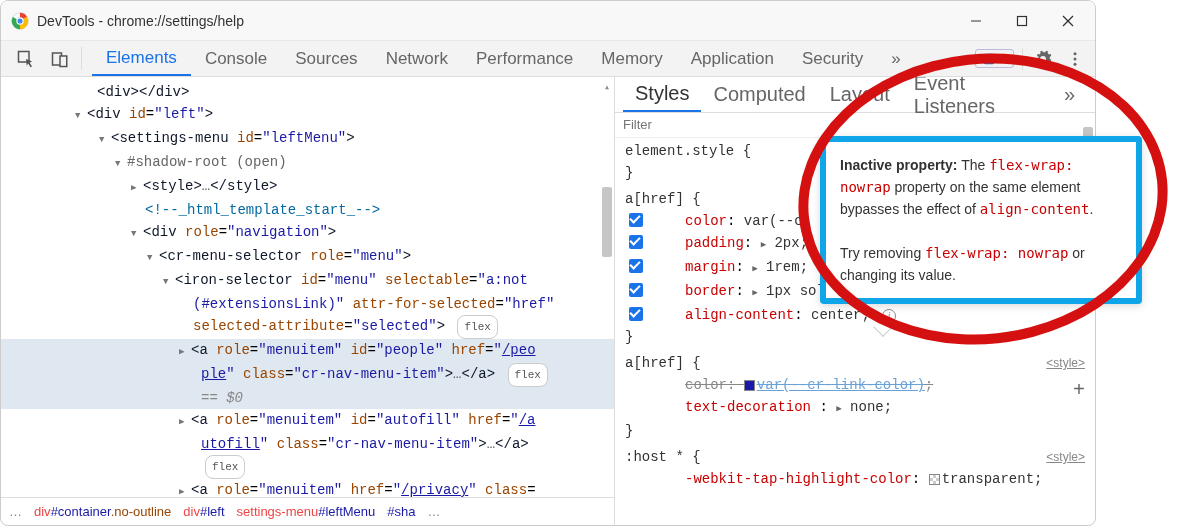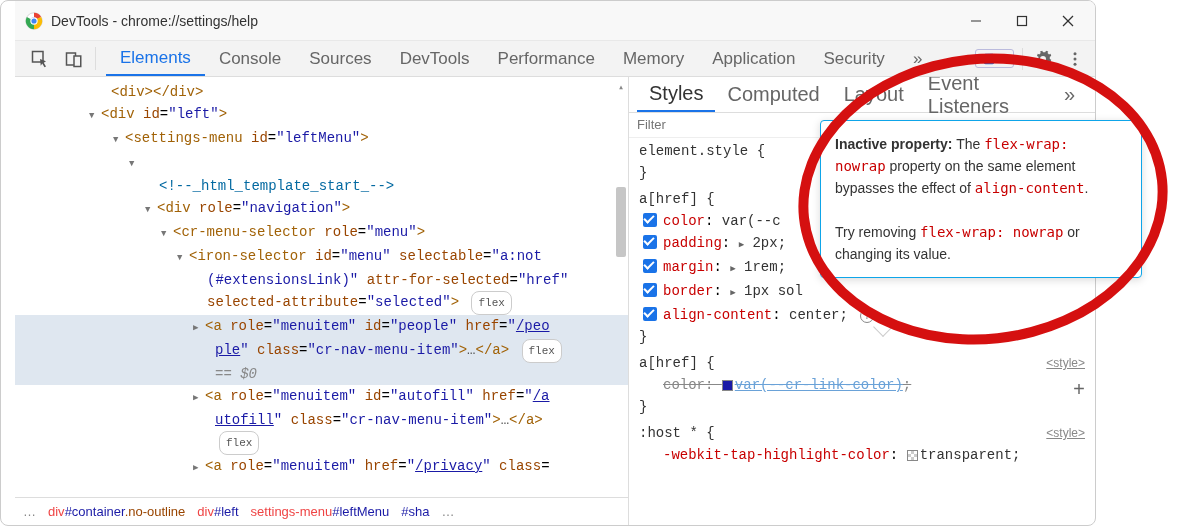--- a/index.html
+++ b/index.html
@@ -14,21 +14,20 @@
 }
 .window {
   width: 1096px;
   height: 526px;
   border: 1px solid #ccc;
   border-radius: 8px;
   overflow: hidden;
   background: #fff;
   display: flex;
   flex-direction: column;
-  padding-left: 14px;
 }
 .titlebar {
   height: 40px;
   display: flex;
   align-items: center;
   padding: 0 4px 0 10px;
   background: #f8f8f8;
   border-bottom: 1px solid #e8e8e8;
 }
 .chrome-icon {
@@ -95,21 +94,21 @@
 .indent2 { padding-left: 112px; }
 .indent3 { padding-left: 128px; }
 .indent4 { padding-left: 144px; }
 .indent5 { padding-left: 160px; }
 .indent6 { padding-left: 176px; }
 .indent7 { padding-left: 192px; }
 .indent8 { padding-left: 200px; }
 .arrow { display: inline-block; width: 12px; margin-left: -14px; color: #777; }
 .arrow.down::before { content: "▼"; font-size: 9px; }
 .arrow.right::before { content: "▶"; font-size: 9px; }
-.tag { color: #a16207; }
+.tag { color: #0f172a; }
 .attr-name { color: #994500; }
 .attr-val { color: #1a1aa6; }
 .attr-link { color: #1a1aa6; text-decoration: underline; }
 .shadow { color: #666; }
 .comment { color: #0369a1; }
 .ellip { color: #555; }
 .flex-badge {
   display: inline-block;
   border: 1px solid #ccc; border-radius: 8px;
   padding: 0 6px; font-size: 11px; color: #555; background: #fff;
@@ -183,21 +182,21 @@
 .decl .check {
   position: absolute; left: 4px; top: 3px;
   width: 14px; height: 14px;
   background: #1a73e8; border-radius: 2px;
 }
 .decl .check::after {
   content: ""; position: absolute; left: 3px; top: 0px;
   width: 4px; height: 8px; border: solid #fff; border-width: 0 2px 2px 0;
   transform: rotate(45deg);
 }
-.prop { color: #c80000; }
+.prop { color: #c80000; margin-left: 36px; }
 .val { color: #333; }
 .tri { color: #666; font-size: 9px; }
 .info-icon {
   display: inline-block; width: 14px; height: 14px; border: 1px solid #888; border-radius: 50%;
   font-size: 10px; text-align: center; line-height: 12px; color: #888; margin-left: 4px;
   font-family: serif; font-style: italic;
 }
 .swatch { display: inline-block; width: 11px; height: 11px; border: 1px solid #888; vertical-align: middle; margin-right: 2px; }
 .swatch.blue { background: #1a1aa6; }
 .swatch.tr {
@@ -205,24 +204,24 @@
               linear-gradient(45deg,#ccc 25%,transparent 25%,transparent 75%,#ccc 75%);
   background-size: 6px 6px; background-position: 0 0, 3px 3px;
 }
 .strike { text-decoration: line-through; color: #888; }
 .strike .prop { color: #888; }
 .strike .var-link { color: #6aa2d8; text-decoration: line-through underline; }
 .add-rule { position: absolute; right: 10px; top: 266px; color: #666; font-size: 20px; }
 
 .tooltip {
   position: absolute;
-  left: 820px; top: 120px;
+  left: 820px; top: 136px;
   width: 322px;
   background: #fff;
-  border: 1px solid #0ea5e9;
+  border: 6px solid #0ea5e9;
   border-radius: 4px;
   box-shadow: 0 2px 8px rgba(0,0,0,0.15);
   padding: 12px 14px;
   font-size: 14px; line-height: 22px; color: #333;
   font-family: "Segoe UI", Arial, sans-serif;
 }
 .tooltip .code { font-family: Consolas, monospace; color: #c80000; }
 .tooltip .code2 { font-family: Consolas, monospace; color: #c80000; }
 .tooltip-pointer {
   position: absolute; left: 876px; top: 320px;
@@ -289,21 +288,21 @@
       <svg viewBox="0 0 24 24">
           <rect x="2" y="4" width="12" height="16" fill="none" stroke="#555" stroke-width="2"></rect>
           <rect x="12" y="8" width="9" height="14" fill="#f3f3f3" stroke="#555" stroke-width="2"></rect>
         </svg>
     </div>
     <div style="width:1px;background:#ddd;margin:6px 4px;"></div>
     <div class="tab-group">
       <div class="panel-tab active">Elements</div>
       <div class="panel-tab">Console</div>
       <div class="panel-tab">Sources</div>
-      <div class="panel-tab">DevTools</div>
+      <div class="panel-tab">Network</div>
       <div class="panel-tab">Performance</div>
       <div class="panel-tab">Memory</div>
       <div class="panel-tab">Application</div>
       <div class="panel-tab">Security</div>
       <div class="panel-tab">»</div>
     </div>
     <div class="toolbar-right">
       <span class="issues-pill">
         <svg viewBox="0 0 16 16">
             <rect x="2" y="2" width="12" height="12" rx="2" fill="#1a73e8"></rect>
@@ -330,21 +329,22 @@
   </div>
 
   <div class="split">
 
     <div class="elements-panel">
       <div class="hover-mark">⋯</div>
       <div class="dom-scroll">
         <div class="dom-line indent0"><span class="tag">&lt;div&gt;&lt;/div&gt;</span></div>
         <div class="dom-line indent1"><span class="arrow down"></span><span class="tag">&lt;div</span> <span class="attr-name">id</span>=<span class="attr-val">"left"</span><span class="tag">&gt;</span></div>
         <div class="dom-line indent2"><span class="arrow down"></span><span class="tag">&lt;settings-menu</span> <span class="attr-name">id</span>=<span class="attr-val">"leftMenu"</span><span class="tag">&gt;</span></div>
-        <div class="dom-line indent3"><span class="arrow down"></span></div>
+        <div class="dom-line indent3"><span class="arrow down"></span><span class="shadow">#shadow-root (open)</span></div>
+        <div class="dom-line indent4"><span class="arrow right"></span><span class="tag">&lt;style&gt;</span><span class="ellip">…</span><span class="tag">&lt;/style&gt;</span></div>
         <div class="dom-line indent4"><span class="comment">&lt;!--_html_template_start_--&gt;</span></div>
         <div class="dom-line indent4"><span class="arrow down"></span><span class="tag">&lt;div</span> <span class="attr-name">role</span>=<span class="attr-val">"navigation"</span><span class="tag">&gt;</span></div>
         <div class="dom-line indent5"><span class="arrow down"></span><span class="tag">&lt;cr-menu-selector</span> <span class="attr-name">role</span>=<span class="attr-val">"menu"</span><span class="tag">&gt;</span></div>
         <div class="dom-line indent6"><span class="arrow down"></span><span class="tag">&lt;iron-selector</span> <span class="attr-name">id</span>=<span class="attr-val">"menu"</span> <span class="attr-name">selectable</span>=<span class="attr-val">"a:not</span></div>
         <div class="dom-line indent7"><span class="attr-val">(#extensionsLink)"</span> <span class="attr-name">attr-for-selected</span>=<span class="attr-val">"href"</span></div>
         <div class="dom-line indent7"><span class="attr-name">selected-attribute</span>=<span class="attr-val">"selected"</span><span class="tag">&gt;</span> <span class="flex-badge">flex</span></div>
         <div class="dom-line indent7 selected-row"><span class="arrow right"></span><span class="tag">&lt;a</span> <span class="attr-name">role</span>=<span class="attr-val">"menuitem"</span> <span class="attr-name">id</span>=<span class="attr-val">"people"</span> <span class="attr-name">href</span>=<span class="attr-val">"</span><span class="attr-link">/peo</span></div>
         <div class="dom-line indent8 selected-row"><span class="attr-link">ple</span><span class="attr-val">"</span> <span class="attr-name">class</span>=<span class="attr-val">"cr-nav-menu-item"</span><span class="tag">&gt;</span><span class="ellip">…</span><span class="tag">&lt;/a&gt;</span> <span class="flex-badge">flex</span></div>
         <div class="dom-line indent8 selected-row"><span class="eq0">== $0</span></div>
         <div class="dom-line indent7"><span class="arrow right"></span><span class="tag">&lt;a</span> <span class="attr-name">role</span>=<span class="attr-val">"menuitem"</span> <span class="attr-name">id</span>=<span class="attr-val">"autofill"</span> <span class="attr-name">href</span>=<span class="attr-val">"</span><span class="attr-link">/a</span></div>
@@ -393,20 +393,22 @@
           <div class="decl"><span class="check"></span><span class="prop">margin</span>: <span class="tri">▶</span> <span class="val">1rem;</span></div>
           <div class="decl"><span class="check"></span><span class="prop">border</span>: <span class="tri">▶</span> <span class="val">1px sol</span></div>
           <div class="decl"><span class="check"></span><span class="prop">align-content</span>: <span class="val">center;</span> <span class="info-icon">i</span></div>
           <span class="brace">}</span>
         </div>
 
         <div class="rule">
           <span class="origin">&lt;style&gt;</span>
           <span class="selector">a[href]</span> <span class="brace">{</span>
           <div class="decl strike" style="padding-left:24px;"><span class="prop">color</span>: <span class="swatch blue"></span><span class="var-link">var(--cr-link-color)</span>;</div>
+          <div class="decl" style="padding-left:24px;"><span class="prop">text-decoration</span>
+: <span class="tri">▶</span> <span class="val">none;</span></div>
           <span class="brace">}</span>
         </div>
 
         <div class="rule">
           <span class="origin">&lt;style&gt;</span>
           <span class="selector">:host *</span> <span class="brace">{</span>
           <div class="decl" style="padding-left:24px;"><span class="prop">-webkit-tap-highlight-color</span>: <span class="swatch tr"></span><span class="val">transparent;</span></div>
         </div>
 
         <div class="add-rule">+</div>

